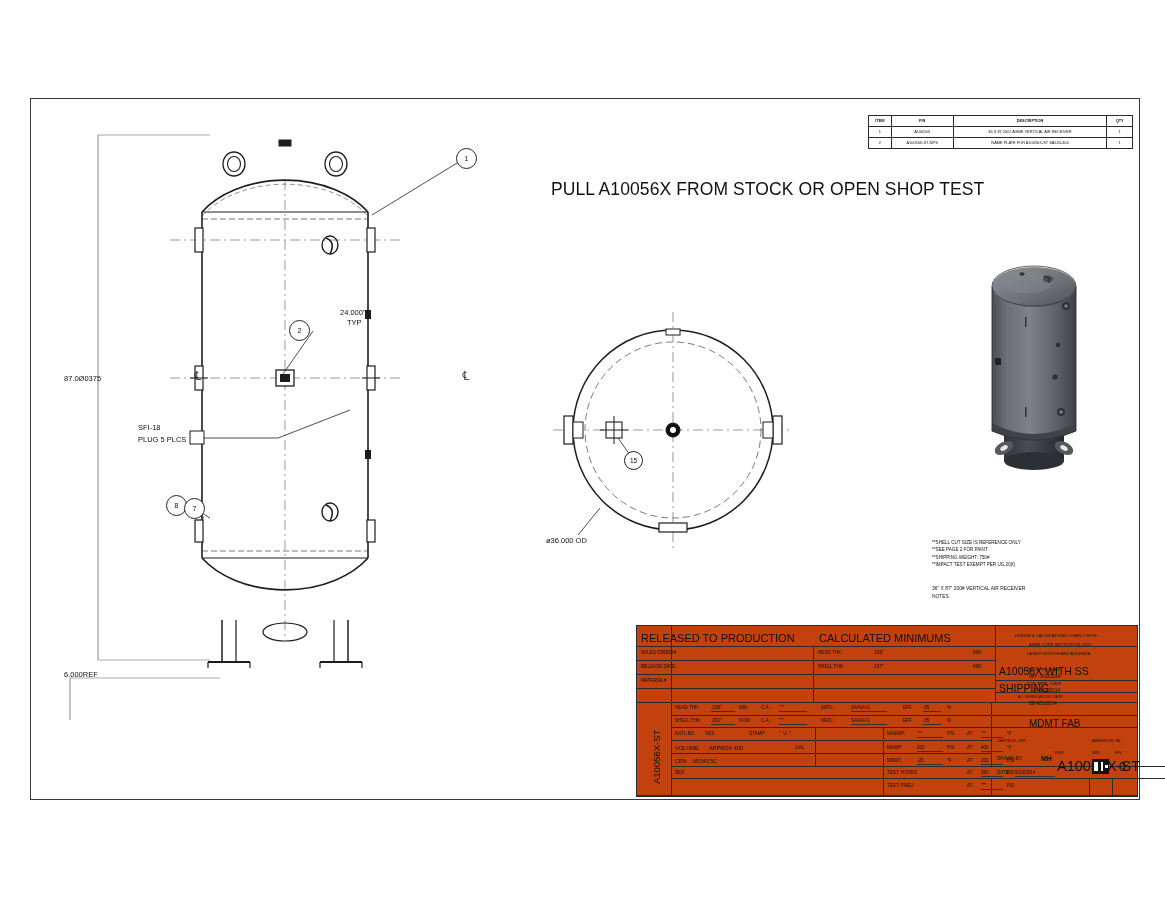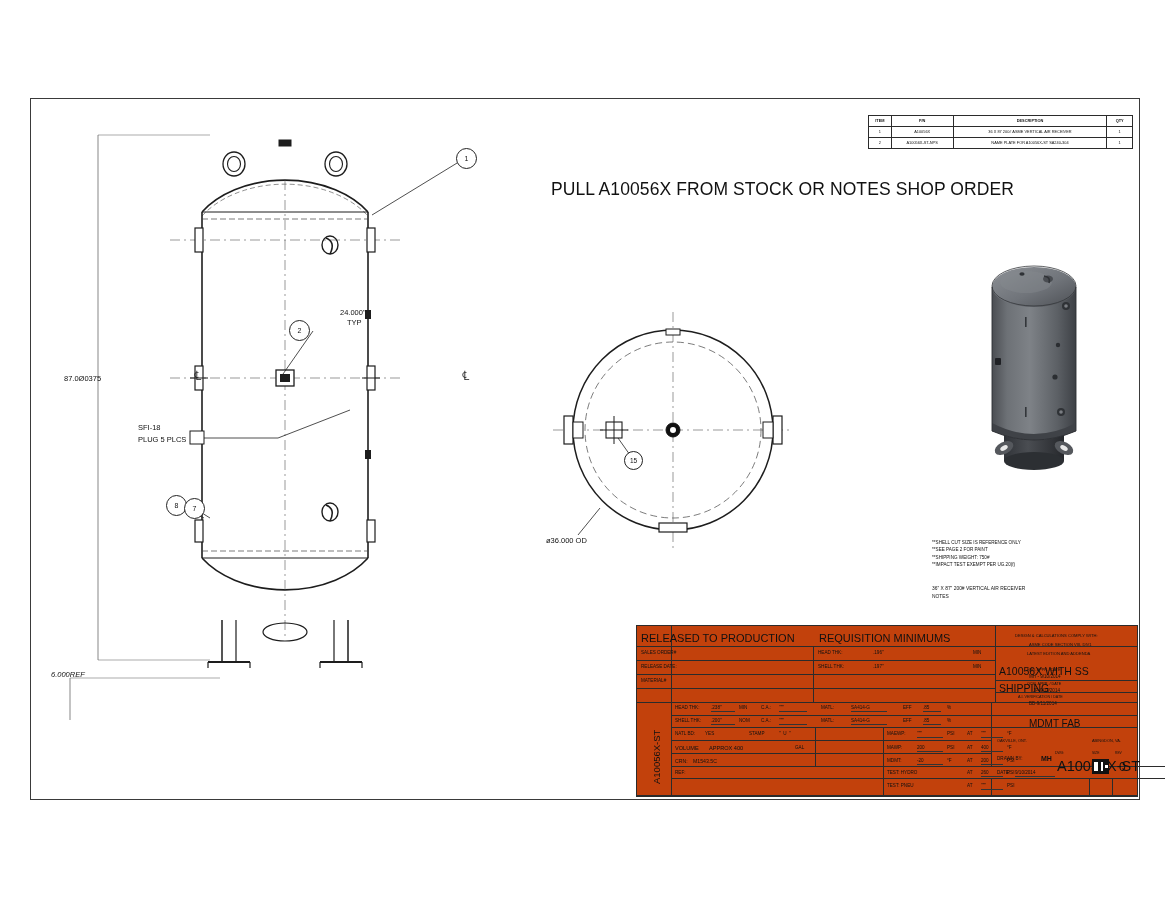--- a/index.html
+++ b/index.html
@@ -58,21 +58,21 @@
        font-size:9px;display:flex;align-items:center;justify-content:center;
        color:#111;}
   .vert{position:absolute;transform:rotate(-90deg);transform-origin:left top;
         font-size:9.5px;white-space:nowrap;color:#111;}
 </style>
 </head>
 <body>
 
 <div id="sheet"></div>
 
-<div id="main-title">PULL A10056X FROM STOCK OR NOTES SHOP ORDER</div>
+<div id="main-title">PULL A10056X FROM STOCK OR OPEN SHOP TEST</div>
 
 <table id="bom">
   <thead>
     <tr>
       <th class="c-item">ITEM</th>
       <th class="c-pn">P/N</th>
       <th class="c-desc">DESCRIPTION</th>
       <th class="c-qty">QTY</th>
     </tr>
   </thead>
@@ -185,21 +185,21 @@
 </div>
 
 <svg style="position:absolute;left:60px;top:120px;width:120px;height:580px;overflow:visible">
   <line x1="38" y1="15" x2="38" y2="540" stroke="#555" stroke-width=".7"></line>
   <line x1="38" y1="15" x2="150" y2="15" stroke="#555" stroke-width=".5"></line>
   <line x1="38" y1="540" x2="150" y2="540" stroke="#555" stroke-width=".5"></line>
   <line x1="10" y1="558" x2="10" y2="600" stroke="#555" stroke-width=".7"></line>
   <line x1="10" y1="558" x2="160" y2="558" stroke="#555" stroke-width=".5"></line>
 </svg>
 <div class="dimtxt" style="left:64px;top:374px;">87.0Ø0375</div>
-<div class="dimtxt" style="left:51px;top:670px;font-style:italic;">6.000REF</div>
+<div class="dimtxt" style="left:64px;top:670px;">6.000REF</div>
 
 <div id="tv">
   <svg width="250" height="230" style="position:absolute;left:0;top:0;overflow:visible">
 
     <circle cx="125" cy="100" r="100" fill="none" stroke="#1d1d1d" stroke-width="1.5"></circle>
 
     <circle cx="125" cy="100" r="88" fill="none" stroke="#444" stroke-width=".7" stroke-dasharray="7 4"></circle>
 
     <line x1="5" y1="100" x2="245" y2="100" stroke="#555" stroke-width=".6" stroke-dasharray="10 4 2 4"></line>
     <line x1="125" y1="-18" x2="125" y2="222" stroke="#555" stroke-width=".6" stroke-dasharray="10 4 2 4"></line>
@@ -333,21 +333,21 @@
   <div class="ln" style="left:354px;top:152px;width:1px;height:18px;"></div>
   <div class="ln" style="left:452px;top:152px;width:1px;height:18px;"></div>
   <div class="ln" style="left:475px;top:152px;width:1px;height:18px;"></div>
 
   <div class="ln" style="left:358px;top:54px;width:142px;height:1px;"></div>
   <div class="ln" style="left:358px;top:66px;width:142px;height:1px;"></div>
 
   <div class="vert" style="left:14px;top:158px;">A10056X-ST</div>
 
   <div class="tbbig" style="left:4px;top:7px;">RELEASED TO PRODUCTION</div>
-  <div class="tbbig" style="left:182px;top:7px;">REQUISITION MINIMUMS</div>
+  <div class="tbbig" style="left:182px;top:7px;">CALCULATED MINIMUMS</div>
 
   <div class="tbl" style="left:4px;top:25px;">SALES ORDER#</div>
   <div class="tbl" style="left:4px;top:39px;">RELEASE DATE:</div>
   <div class="tbl" style="left:4px;top:53px;">MATERIAL#</div>
 
   <div class="tbl" style="left:181px;top:25px;">HEAD THK:</div>
   <div class="tbl" style="left:236px;top:25px;">.196"</div>
   <div class="tbl" style="left:336px;top:25px;">MIN</div>
 
   <div class="tbl" style="left:181px;top:39px;">SHELL THK:</div>

